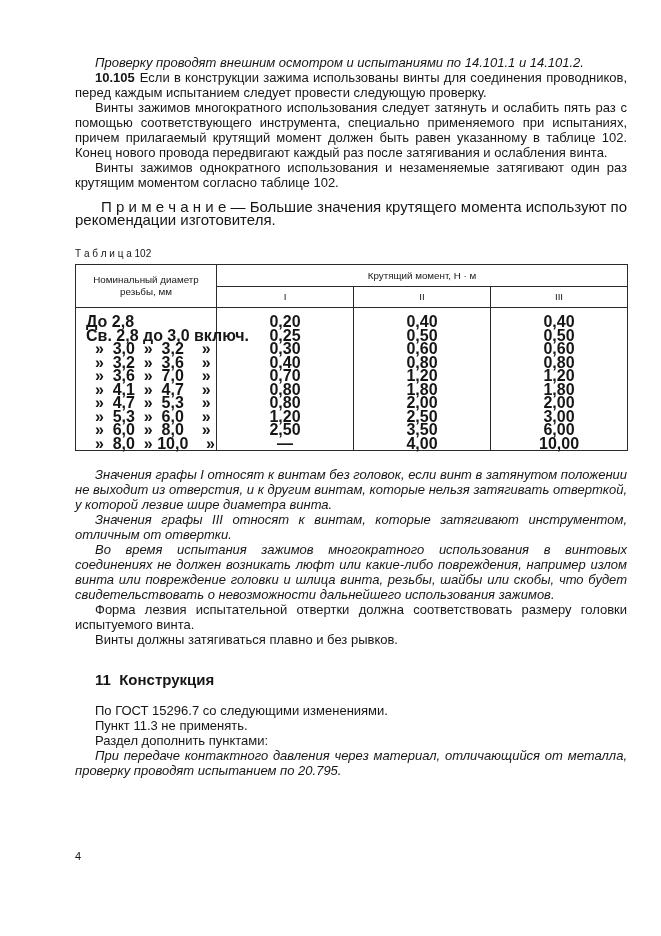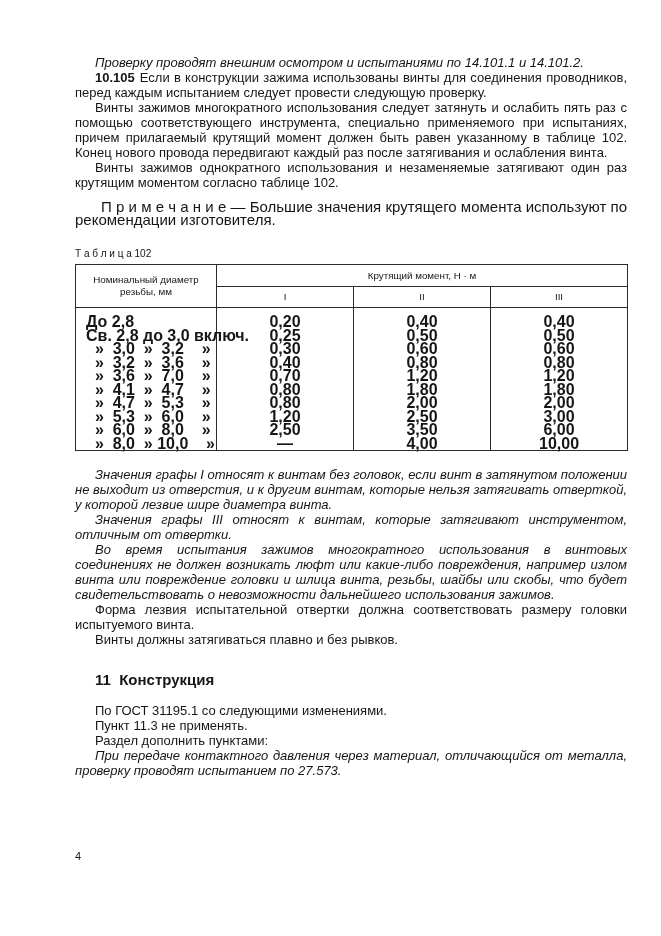--- a/index.html
+++ b/index.html
@@ -142,20 +142,20 @@
   </table>
 
   <p class="indent i after-table">Значения графы I относят к винтам без головок, если винт в затянутом положении не выходит из отверстия, и к другим винтам, которые нельзя затягивать отверткой, у которой лезвие шире диаметра винта.</p>
   <p class="indent i">Значения графы III относят к винтам, которые затягивают инструментом, отличным от отвертки.</p>
   <p class="indent i">Во время испытания зажимов многократного использования в винтовых соединениях не должен возникать люфт или какие-либо повреждения, например излом винта или повреждение головки и шлица винта, резьбы, шайбы или скобы, что будет свидетельствовать о невозможности дальнейшего использования зажимов.</p>
   <p class="indent">Форма лезвия испытательной отвертки должна соответствовать размеру головки испытуемого винта.</p>
   <p class="indent">Винты должны затягиваться плавно и без рывков.</p>
 
   <div class="section-heading">11  Конструкция</div>
 
-  <p class="indent">По ГОСТ 31195.1 со следующими изменениями.</p>
+  <p class="indent">По ГОСТ 15296.7 со следующими изменениями.</p>
   <p class="indent">Пункт 11.3 не применять.</p>
   <p class="indent">Раздел дополнить пунктами:</p>
-  <p class="indent i">При передаче контактного давления через материал, отличающийся от металла, проверку проводят испытанием по 27.573.</p>
+  <p class="indent i">При передаче контактного давления через материал, отличающийся от металла, проверку проводят испытанием по 20.795.</p>
 
   <div class="page-number">4</div>
 
 </div>
 
 </body></html>

